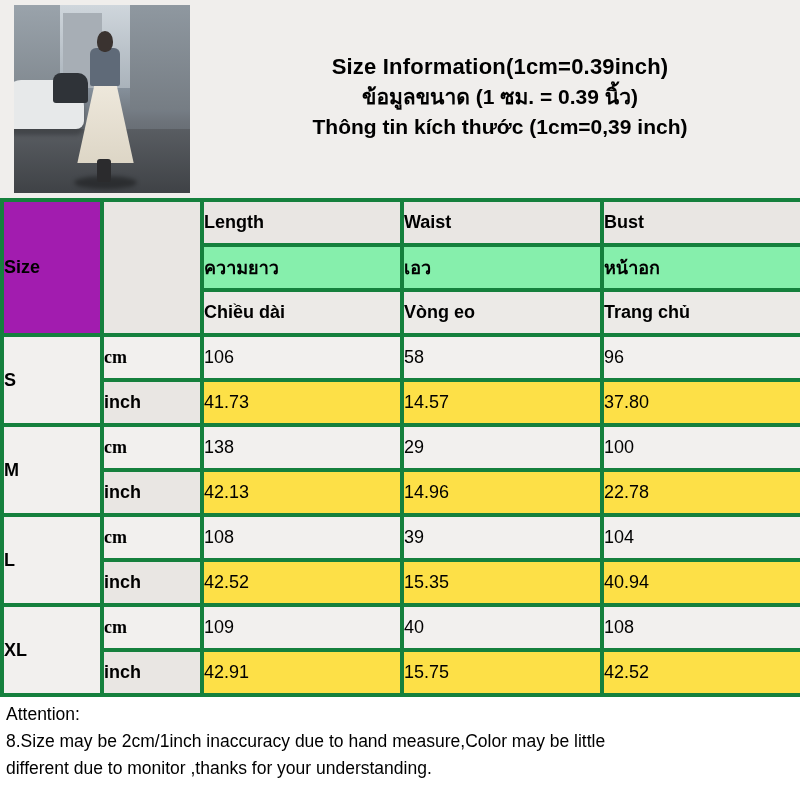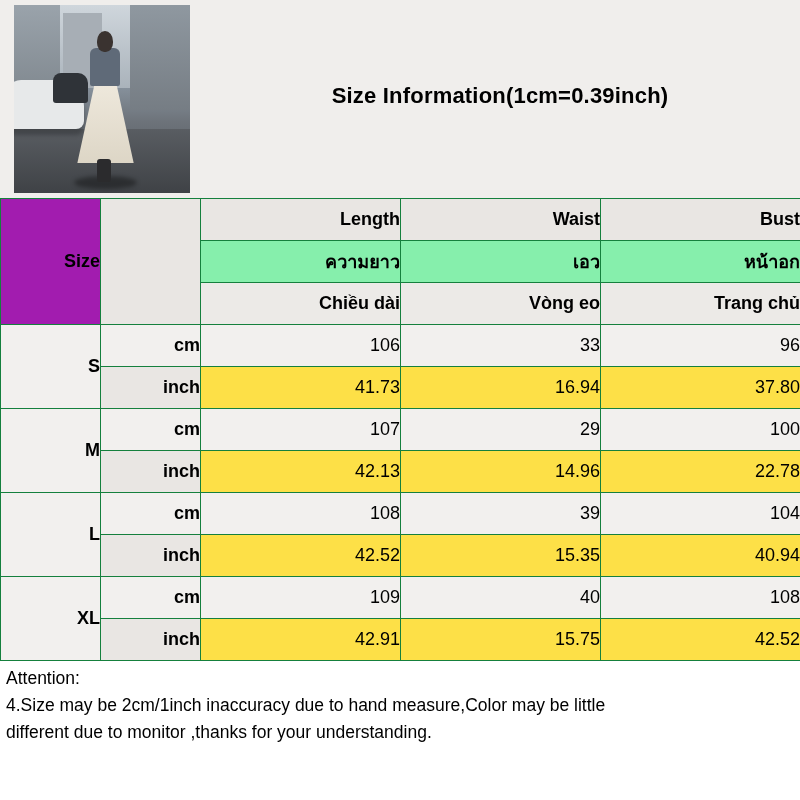--- a/index.html
+++ b/index.html
@@ -120,22 +120,22 @@
   .title-2 { font-size: 21px; }
   .title-3 { font-size: 21px; }
 
   
   table.size-table {
     border-collapse: collapse;
     width: 800px;
     table-layout: fixed;
   }
   table.size-table td {
-    border: 1px solid #15803d;
-    text-align: right;
+    border: 4px solid #15803d;
+    text-align: left;
     vertical-align: middle;
     color: #000;
     font-size: 18px;
     padding: 0;
     height: 41px;
   }
   .c-size   { width: 100px; }
   .c-unit   { width: 100px; }
   .c-len    { width: 200px; }
   .c-waist  { width: 200px; }
@@ -145,21 +145,21 @@
   .hdr-light { background: #86efac; font-weight: bold; font-size: 19px; }
   .hdr-light2 { background: #eceae7; font-weight: bold; font-size: 19px; }
   .size-word-cell {
     background: #a21caf;
     font-weight: bold;
     font-size: 27px;
   }
   .row-a { background: #f2f0ee; }
   .row-b { background: #fde047; }
   .sz-a  { background: #f2f0ee; font-weight: bold; font-size: 20px; }
-  .unit-a { background: #f2f0ee; font-weight: bold; font-size: 18px; }
+  .unit-a { background: #f2f0ee; font-weight: bold; font-size: 18px; font-family: Liberation Serif, serif; }
   .unit-b { background: #e9e6e3; font-weight: bold; font-size: 18px; }
   .val { font-size: 18px; }
   .bold-val { font-weight: normal; }
 
   
   .attention {
     padding: 4px 22px 0 6px;
     box-sizing: border-box;
     background: #ffffff;
   }
@@ -187,20 +187,22 @@
         <div class="ph-car2"></div>
         <div class="ph-shadow"></div>
         <div class="ph-figure-skirt"></div>
         <div class="ph-figure-top"></div>
         <div class="ph-figure-head"></div>
         <div class="ph-legs"></div>
       </div>
     </div>
     <div class="title-cell">
       <div class="title-line title-1">Size Information(1cm=0.39inch)</div>
+      <div class="title-line title-2">ข้อมูลขนาด (1 ซม. = 0.39 นิ้ว)</div>
+      <div class="title-line title-3">Thông tin kích thước (1cm=0,39 inch)</div>
     </div>
   </div>
 
   <table class="size-table">
     <colgroup>
       <col class="c-size">
         <col class="c-unit">
         <col class="c-len">
         <col class="c-waist">
         <col class="c-bust">
@@ -221,34 +223,34 @@
       <tr>
         <td class="hdr-light2">Chiều dài</td>
         <td class="hdr-light2">Vòng eo</td>
         <td class="hdr-light2">Trang chủ</td>
       </tr>
 
       <tr>
         <td class="sz-a" rowspan="2">S</td>
         <td class="unit-a">cm</td>
         <td class="row-a val">106</td>
-        <td class="row-a val">33</td>
+        <td class="row-a val">58</td>
         <td class="row-a val">96</td>
       </tr>
       <tr>
         <td class="unit-b">inch</td>
         <td class="row-b val">41.73</td>
-        <td class="row-b val">16.94</td>
+        <td class="row-b val">14.57</td>
         <td class="row-b val">37.80</td>
       </tr>
 
       <tr>
         <td class="sz-a" rowspan="2">M</td>
         <td class="unit-a">cm</td>
-        <td class="row-a val">107</td>
+        <td class="row-a val">138</td>
         <td class="row-a val">29</td>
         <td class="row-a val">100</td>
       </tr>
       <tr>
         <td class="unit-b">inch</td>
         <td class="row-b val">42.13</td>
         <td class="row-b val">14.96</td>
         <td class="row-b val">22.78</td>
       </tr>
 
@@ -277,17 +279,17 @@
         <td class="unit-b">inch</td>
         <td class="row-b val bold-val">42.91</td>
         <td class="row-b val bold-val">15.75</td>
         <td class="row-b val bold-val">42.52</td>
       </tr>
     </tbody>
   </table>
 
   <div class="attention">
     <div class="att-title">Attention:</div>
-    <div>4.Size may be 2cm/1inch inaccuracy due to hand measure,Color may be little</div>
+    <div>8.Size may be 2cm/1inch inaccuracy due to hand measure,Color may be little</div>
     <div>different due to monitor ,thanks for your understanding.</div>
   </div>
 
 </div>
 
 </body></html>

